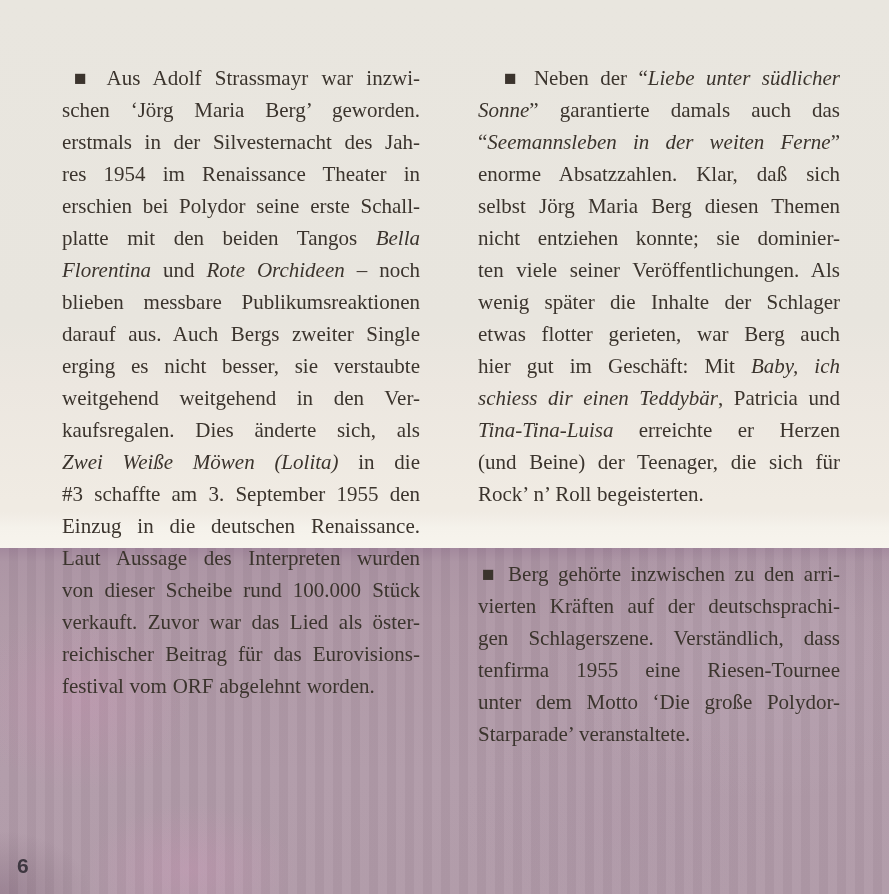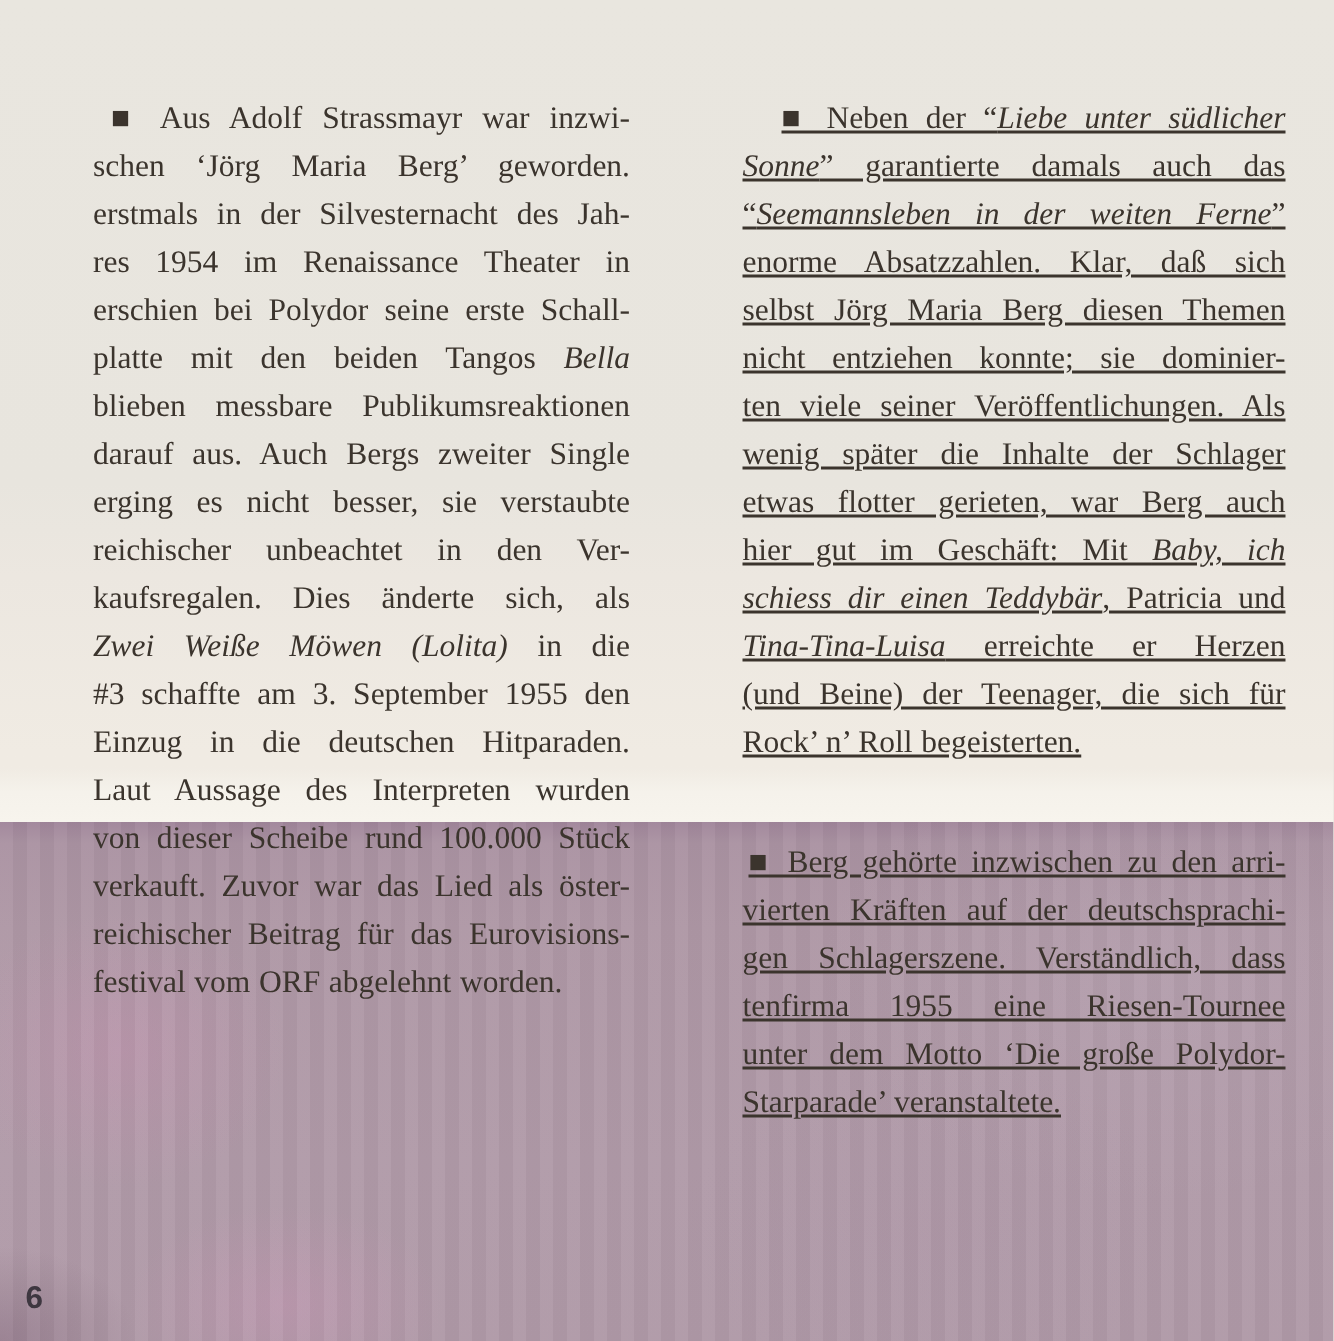--- a/index.html
+++ b/index.html
@@ -47,21 +47,21 @@
   }
 
   
   .col {
     position: absolute; top: 62px;
     font-size: 21px; line-height: 32px;
     color: var(--text, #3b342d);
     word-spacing: 0.5px;
   }
   .col-left  { left: 62px;  width: 358px; }
-  .col-right { left: 495px; width: 362px; text-decoration: underline; }
+  .col-right { left: 478px; width: 362px; }
 
   .para .line { text-align: justify; text-align-last: justify; }
   .para .line.last { text-align-last: left; }
   .para + .para { margin-top: 48px; }
   .line i { font-style: italic; }
 
   
   .page-number {
     position: absolute; left: 17px; top: 854px;
     font-family: "Liberation Sans", sans-serif;
@@ -77,28 +77,29 @@
 <div class="photo-overlay"></div>
 
 <div class="col col-left">
     <div class="para">
       <div class="line" style="text-indent: 12px;"><span>■ Aus Adolf Strassmayr war inzwi-</span></div>
       <div class="line"><span>schen ‘Jörg Maria Berg’ geworden.</span></div>
       <div class="line"><span>erstmals in der Silvesternacht des Jah-</span></div>
       <div class="line"><span>res 1954 im Renaissance Theater in</span></div>
       <div class="line"><span>erschien bei Polydor seine erste Schall-</span></div>
       <div class="line"><span>platte mit den beiden Tangos </span><i>Bella</i></div>
+      <div class="line"><i>Florentina</i><span> und </span><i>Rote Orchideen</i><span> – noch</span></div>
       <div class="line"><span>blieben messbare Publikumsreaktionen</span></div>
       <div class="line"><span>darauf aus. Auch Bergs zweiter Single</span></div>
       <div class="line"><span>erging es nicht besser, sie verstaubte</span></div>
-      <div class="line"><span>reichischer unbeachtet in den Ver-</span></div>
+      <div class="line"><span>weitgehend weitgehend in den Ver-</span></div>
       <div class="line"><span>kaufsregalen. Dies änderte sich, als</span></div>
       <div class="line"><i>Zwei Weiße Möwen (Lolita)</i><span> in die</span></div>
       <div class="line"><span>#3 schaffte am 3. September 1955 den</span></div>
-      <div class="line"><span>Einzug in die deutschen Hitparaden.</span></div>
+      <div class="line"><span>Einzug in die deutschen Renaissance.</span></div>
       <div class="line"><span>Laut Aussage des Interpreten wurden</span></div>
       <div class="line"><span>von dieser Scheibe rund 100.000 Stück</span></div>
       <div class="line"><span>verkauft. Zuvor war das Lied als öster-</span></div>
       <div class="line"><span>reichischer Beitrag für das Eurovisions-</span></div>
       <div class="line last"><span>festival vom ORF abgelehnt worden.</span></div>
     </div>
   </div>
 
 <div class="col col-right">
     <div class="para">

